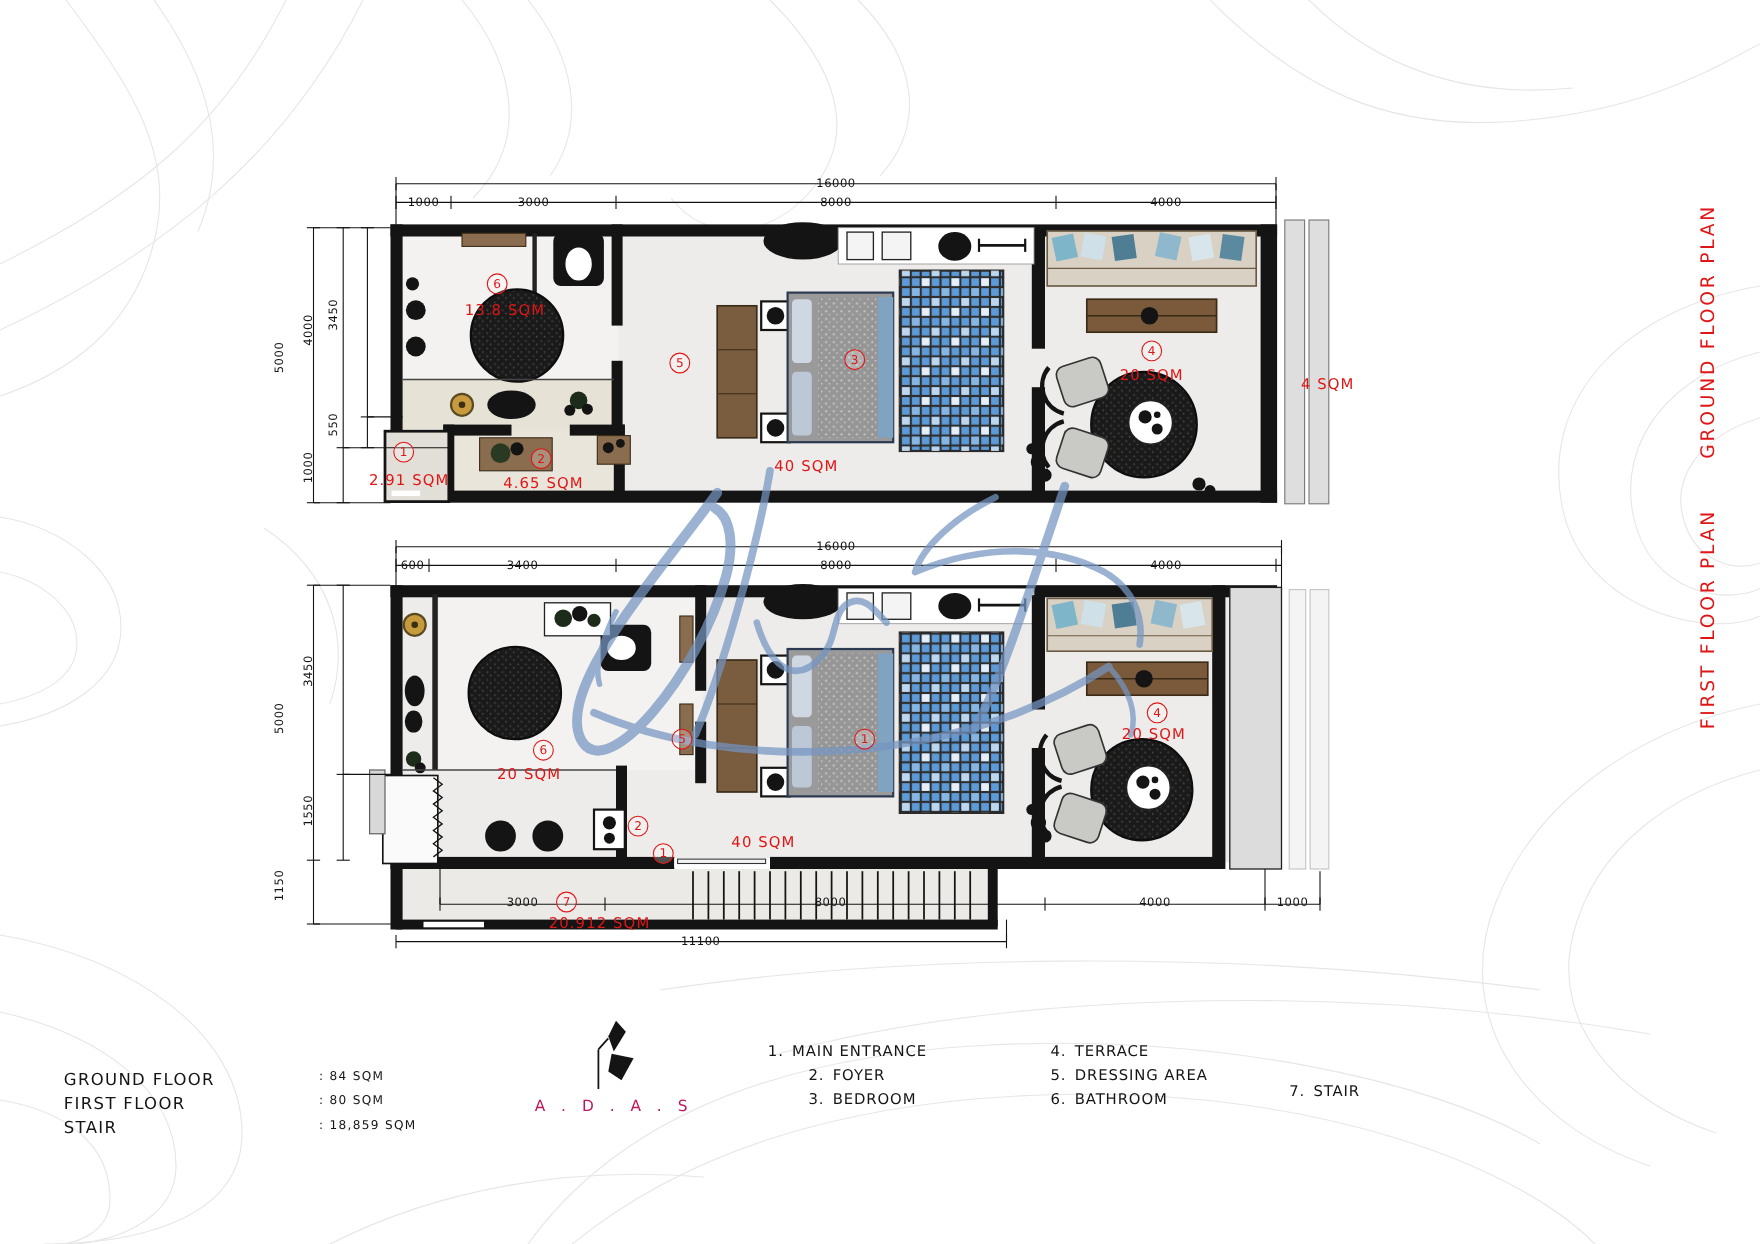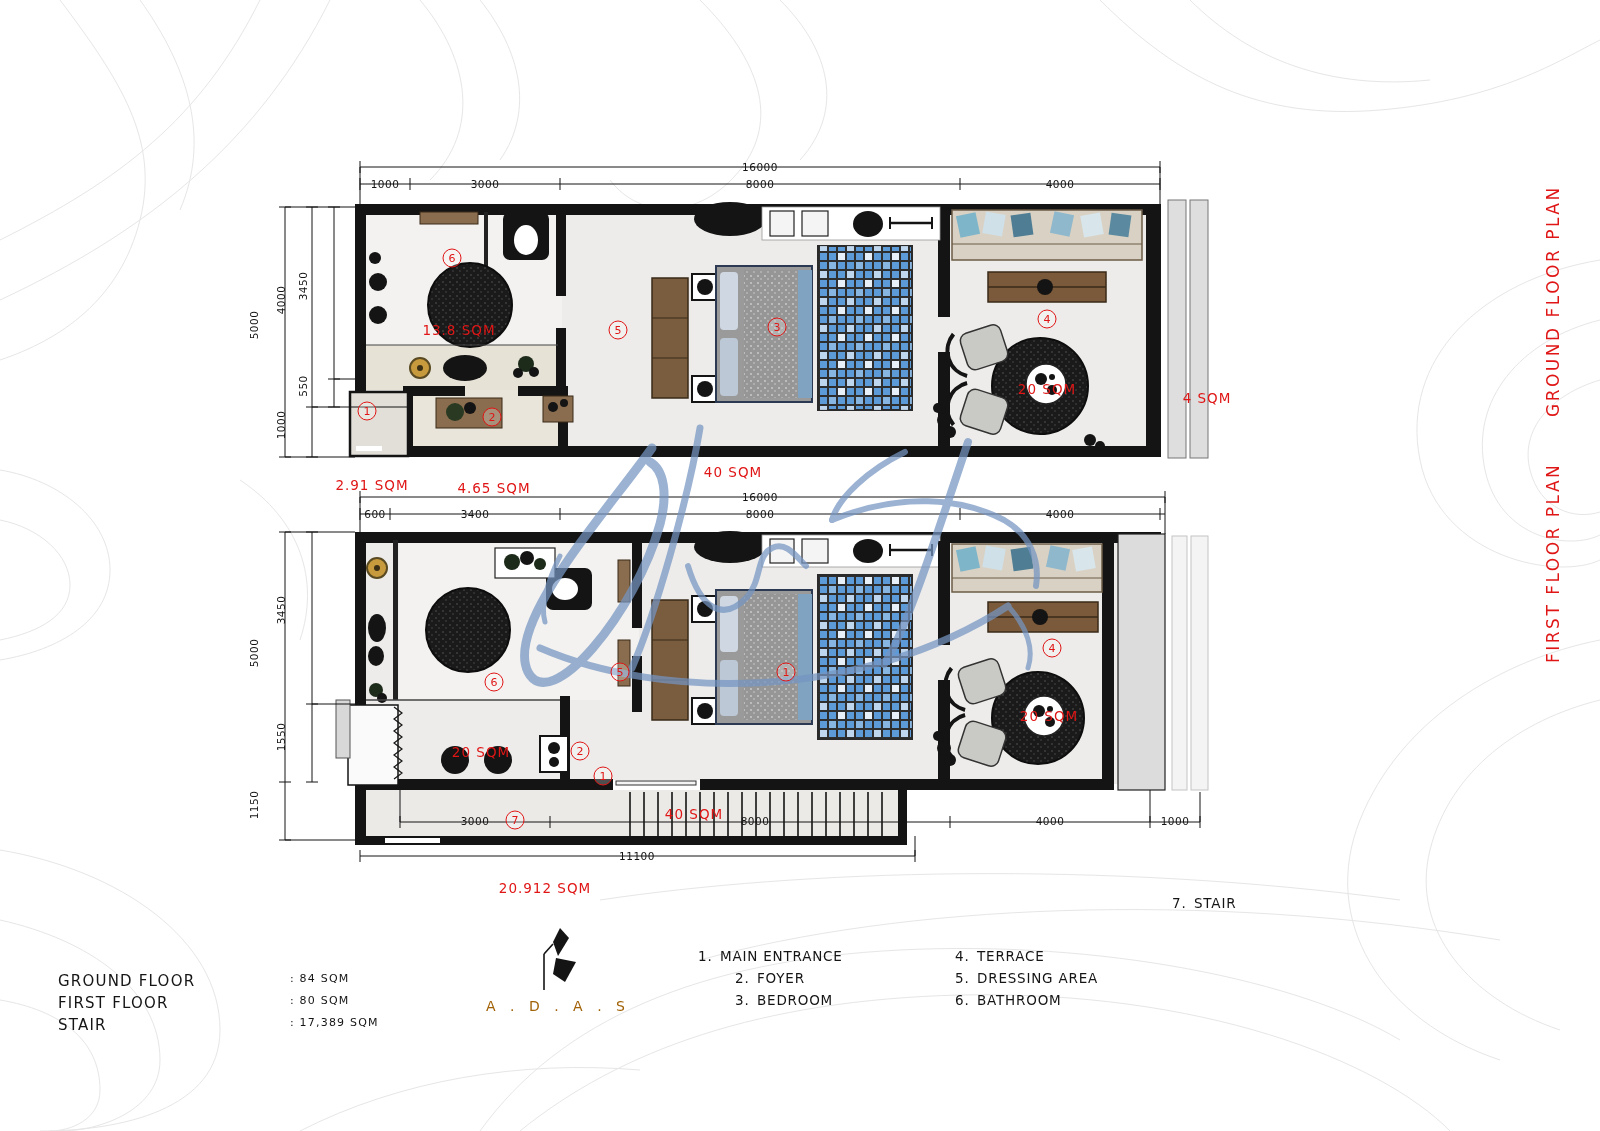--- a/index.html
+++ b/index.html
@@ -5,36 +5,36 @@
   html,body{margin:0;padding:0;background:#fff;}
   #sheet{position:relative;width:1600px;height:1131px;background:#ffffff;overflow:hidden;
          font-family:"DejaVu Sans",sans-serif;color:#111;}
   .layer{position:absolute;left:0;top:0;}
   
   .dim{position:absolute;font-size:10.5px;letter-spacing:.5px;color:#141414;white-space:nowrap;
        transform:translate(-50%,-50%);background:transparent;}
   .dim.v{transform:translate(-50%,-50%) rotate(-90deg);}
   
   .red{position:absolute;color:#e01616;font-size:13.5px;font-weight:500;letter-spacing:1px;
-       white-space:nowrap;transform:translate(-50%,-50%);margin-top:48px;}
+       white-space:nowrap;transform:translate(-50%,-50%);}
   .circ{position:absolute;width:19px;height:19px;border:1.6px solid #e01616;border-radius:50%;
         color:#e01616;font-size:11px;display:flex;align-items:center;justify-content:center;
         transform:translate(-50%,-50%);box-sizing:border-box;background:rgba(255,255,255,.25);}
   
   .side-title{position:absolute;color:#e01616;font-size:17px;letter-spacing:2.5px;font-weight:500;
        text-align:center;white-space:nowrap;transform:rotate(-90deg);}
   
   .lg-row{position:absolute;font-size:13.5px;letter-spacing:.8px;color:#151515;white-space:nowrap;}
   .lg-num{display:inline-block;min-width:22px;}
   
   .st-label{position:absolute;left:58px;font-size:15px;letter-spacing:1.2px;color:#151515;}
   .st-value{position:absolute;left:290px;font-size:11px;letter-spacing:1.2px;color:#151515;}
   
   .logo-text{position:absolute;left:482px;top:998px;width:152px;text-align:center;
-       font-size:14px;letter-spacing:5px;color:#a16207;}
+       font-size:14px;letter-spacing:5px;color:#be185d;}
   
   .wm-sub{position:absolute;color:#b9c2cc;opacity:.55;font-size:30px;letter-spacing:3px;}
 </style>
 </head>
 <body>
 <div id="sheet">
 
 <svg class="layer" width="1600" height="1131" viewBox="0 0 1600 1131">
   <g fill="none" stroke="#e6e6e6" stroke-width="1">
     <path d="M0,240 C120,180 200,120 260,0"></path>
@@ -486,32 +486,32 @@
   </div>
   <div class="lg-row" style="left:955px;top:948px;">
     <span class="lg-num">4.</span><span>TERRACE</span>
   </div>
   <div class="lg-row" style="left:955px;top:970px;">
     <span class="lg-num">5.</span><span>DRESSING AREA</span>
   </div>
   <div class="lg-row" style="left:955px;top:992px;">
     <span class="lg-num">6.</span><span>BATHROOM</span>
   </div>
-  <div class="lg-row" style="left:1172px;top:895px;">
+  <div class="lg-row" style="left:1172px;top:984px;">
     <span class="lg-num">7.</span><span>STAIR</span>
   </div>
 </div>
 
 <div>
   <div class="st-label" style="top:972px;">GROUND FLOOR</div>
   <div class="st-value" style="top:972px;">: 84 SQM</div>
   <div class="st-label" style="top:994px;">FIRST FLOOR</div>
   <div class="st-value" style="top:994px;">: 80 SQM</div>
   <div class="st-label" style="top:1016px;">STAIR</div>
-  <div class="st-value" style="top:1016px;">: 17,389 SQM</div>
+  <div class="st-value" style="top:1016px;">: 18,859 SQM</div>
 </div>
 
 <svg class="layer" style="left:532px;top:926px;" width="60" height="70" viewBox="0 0 60 70">
   <path d="M28,2 L37,12 L26,30 L21,16 Z" fill="#141414"></path>
   <path d="M24,32 L44,36 L33,56 L21,48 Z" fill="#141414"></path>
   <path d="M12,28 L21,18" stroke="#141414" stroke-width="1.6" fill="none"></path>
   <path d="M12,28 L12,64" stroke="#141414" stroke-width="1.6" fill="none"></path>
 </svg>
 <div class="logo-text">A . D . A . S</div>
 

